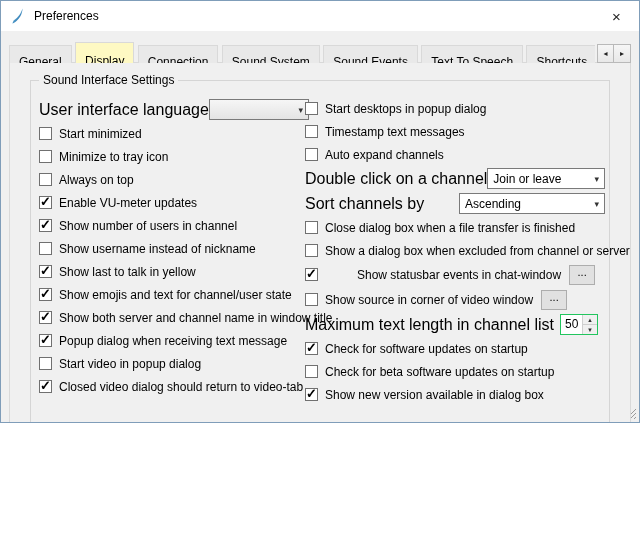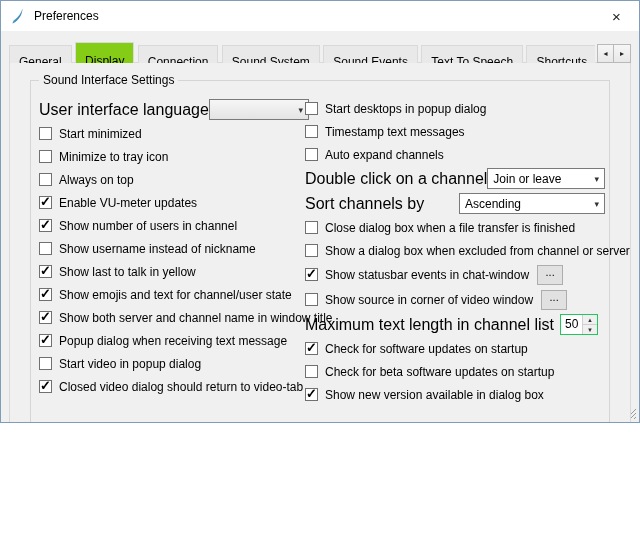--- a/index.html
+++ b/index.html
@@ -13,21 +13,21 @@
   .app-icon { width:16px; height:16px; margin-left:9px; flex:0 0 16px; }
   .title { margin-left:8px; font-size:12px; }
   .close-btn { margin-left:auto; width:45px; height:30px; display:flex; align-items:center; justify-content:center;
                font-size:15px; color:#222; background:transparent; border:none; cursor:default; }
 
   
   .tabstrip { position:absolute; left:8px; top:41px; right:8px; height:21px; z-index:3; }
   .tabs-row { margin-right:36px; overflow:hidden; white-space:nowrap; height:21px; }
   .tab { display:inline-block; vertical-align:bottom; height:18px; line-height:17px; padding:8px 9px; margin-top:2px;
          background:#e9e9e9; border:1px solid #d9d9d9; border-bottom:none; font-size:12px; }
-  .tab.active { margin-top:0; height:21px; line-height:20px; background:#84cc16; position:relative; z-index:4; }
+  .tab.active { margin-top:0; height:21px; line-height:20px; background:#fef9c3; position:relative; z-index:4; }
   .tab-scroll { position:absolute; right:0; top:2px; height:19px; display:flex; }
   .tab-scroll-btn { width:17px; height:19px; background:linear-gradient(#f6f6f6,#e8e8e8); border:1px solid #b9b9b9;
                     display:flex; align-items:center; justify-content:center; font-size:8px; color:#222; padding:0; }
   .tab-scroll-btn + .tab-scroll-btn { border-left:none; }
 
   
   .panel { position:absolute; left:8px; top:61px; right:8px; height:440px; border:1px solid #d9d9d9; background:#f0f0f0; z-index:1; }
 
   
   .group { position:absolute; left:20px; right:20px; top:17px; height:378px; border:1px solid #d5d5d5; }
@@ -218,21 +218,21 @@
           <label class="cbrow">
             <span class="cb" data-checked="false"></span>
             <span class="cbl">Close dialog box when a file transfer is finished</span>
           </label>
           <label class="cbrow">
             <span class="cb" data-checked="false"></span>
             <span class="cbl">Show a dialog box when excluded from channel or server</span>
           </label>
 
           <div class="row tall">
-            <label class="cbrow" style="height:auto;">
+            <label class="cbrow" style="height:auto;gap:32px;">
               <span class="cb" data-checked="true"></span>
               <span class="cbl">Show statusbar events in chat-window</span>
             </label>
             <button class="mini-btn">...</button>
           </div>
           <div class="row tall">
             <label class="cbrow" style="height:auto;">
               <span class="cb" data-checked="false"></span>
               <span class="cbl">Show source in corner of video window</span>
             </label>

